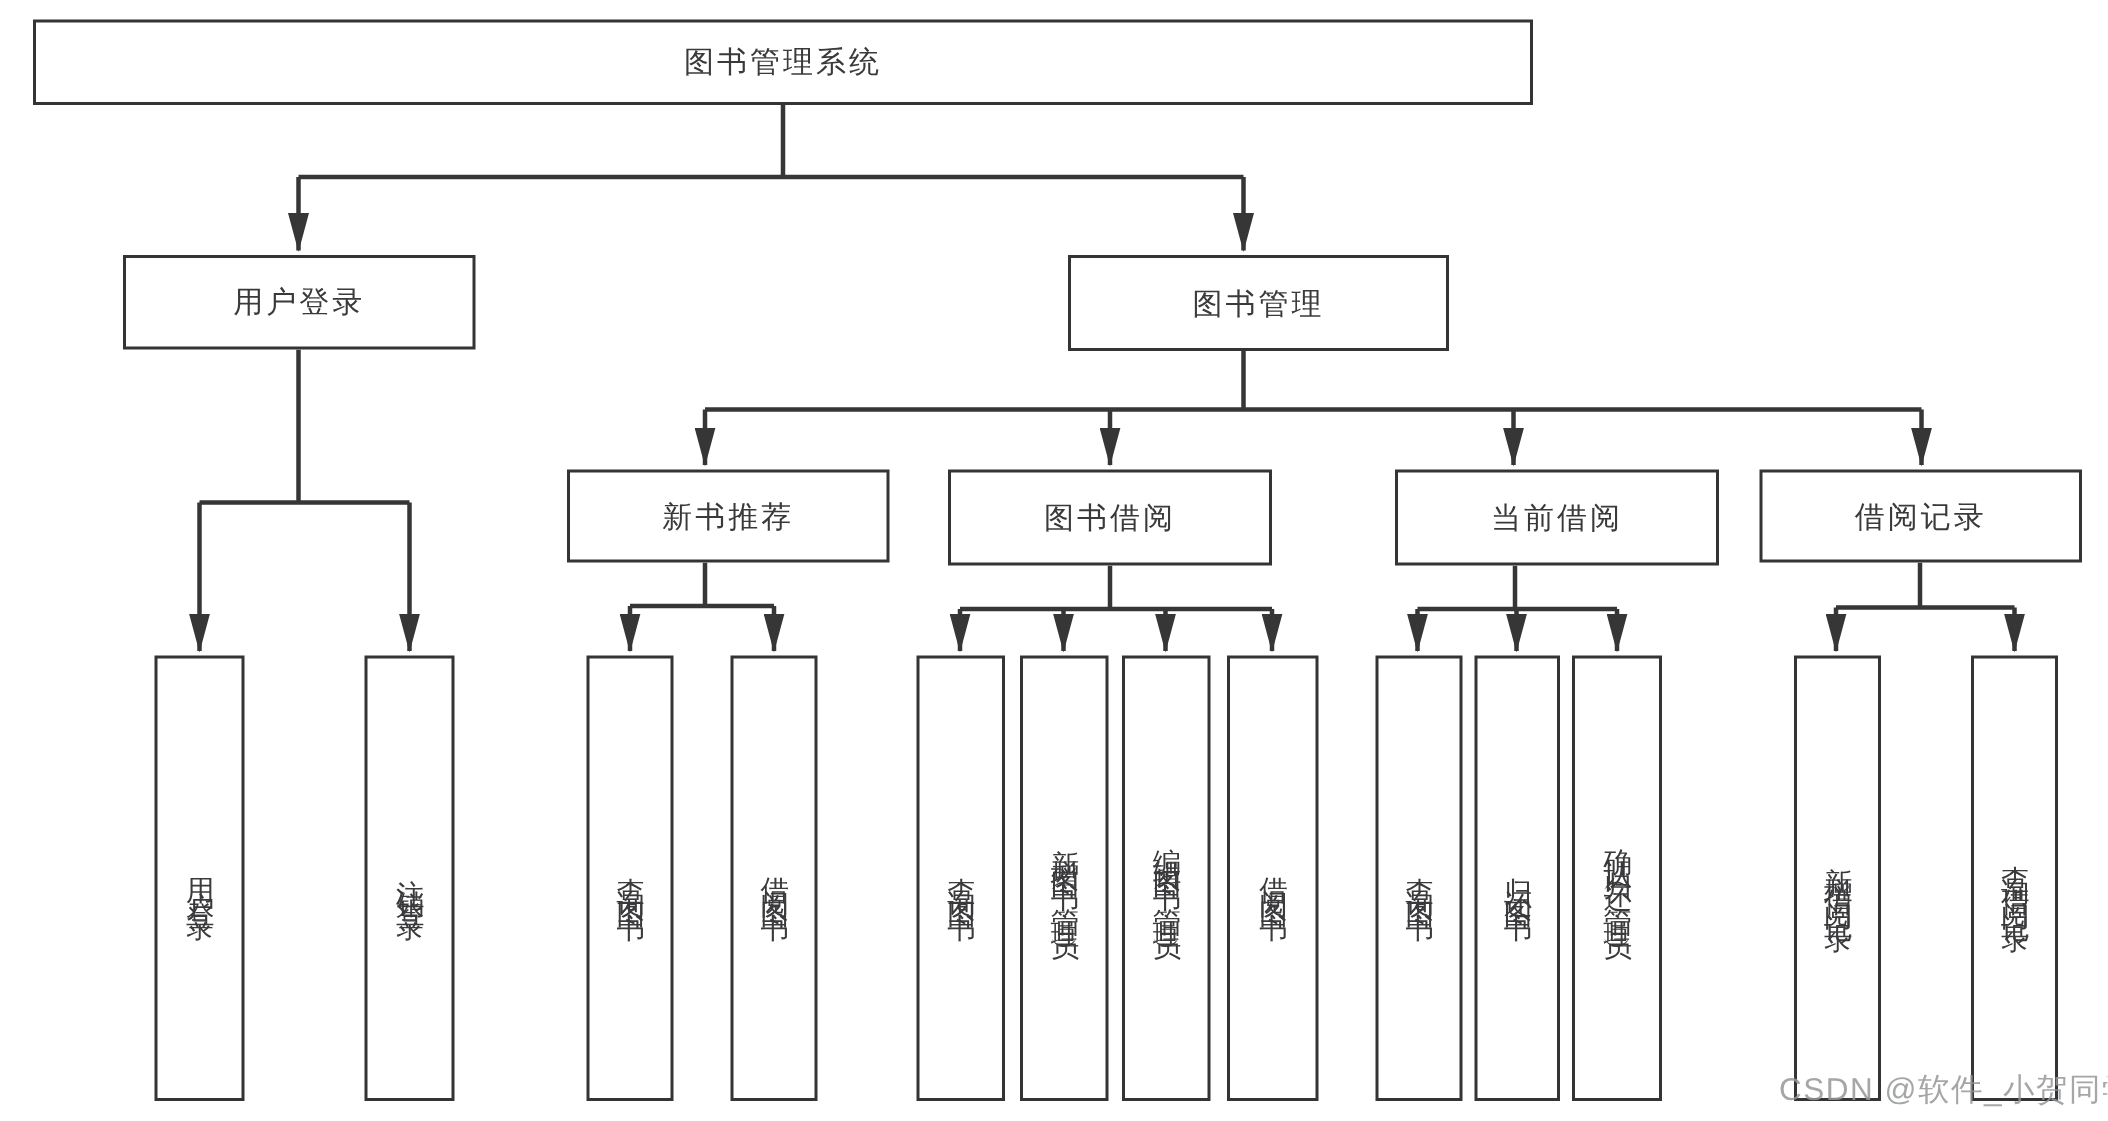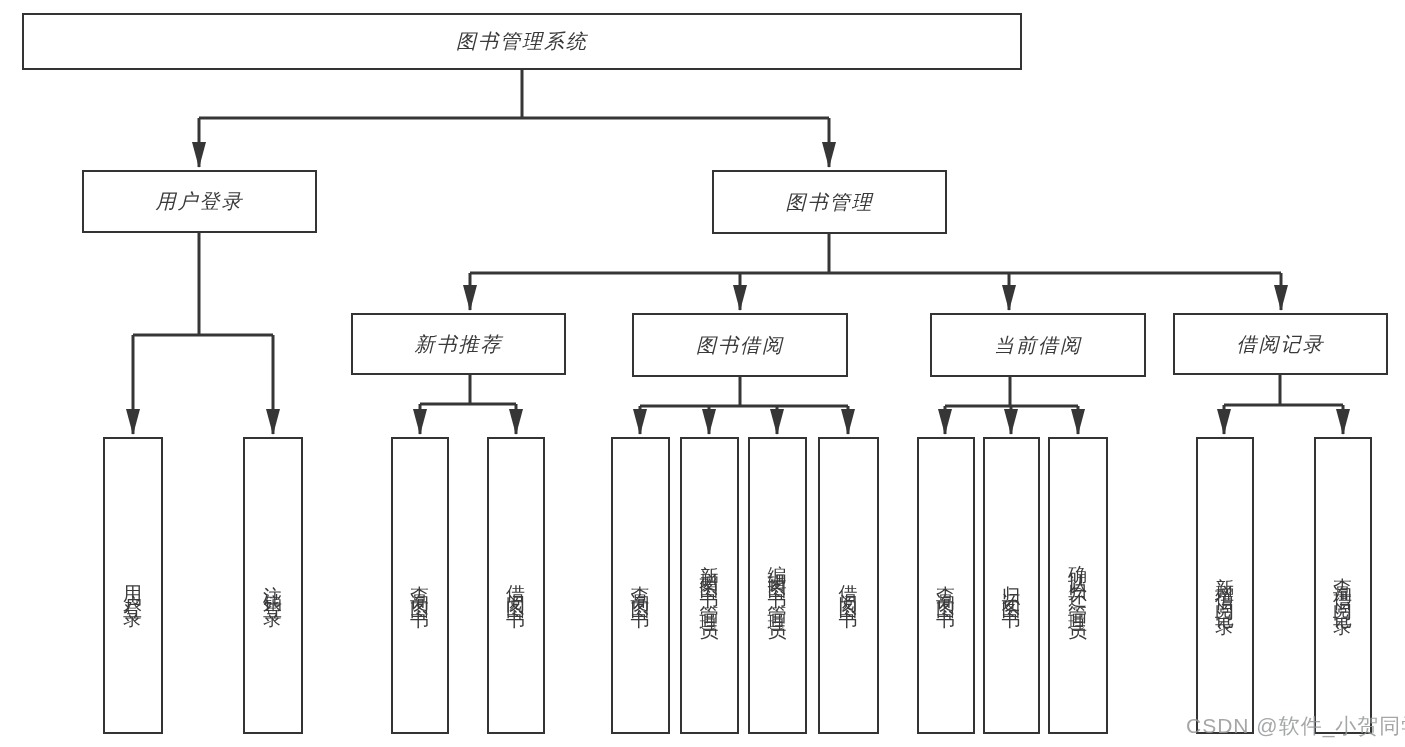--- a/index.html
+++ b/index.html
@@ -12,21 +12,21 @@
   }
   #wires{position:absolute;left:0;top:0;width:1405px;height:747px;}
   .node{
     position:absolute;
     background:#ffffff;
     border:2.5px solid #343434;
     box-sizing:border-box;
     display:flex;align-items:center;justify-content:center;
     color:#3a3a3c;
   }
-  .hnode{font-size:20px;letter-spacing:2px;white-space:nowrap;font-style:italic;}
+  .hnode{font-size:20px;letter-spacing:2px;white-space:nowrap;}
   .vnode span{
     writing-mode:vertical-rl;
     text-orientation:mixed;
     font-size:19px;
     line-height:1;
     letter-spacing:8px;
     color:#3a3a3c;
     white-space:nowrap;
   }
   #watermark{
@@ -86,25 +86,25 @@
     <line x1="1343" y1="405" x2="1343" y2="434" stroke="#363636" stroke-width="3" marker-end="url(#arw)"></line>
   </svg>
 
   <div class="node hnode" style="left:22px;top:13px;width:1000px;height:57px">
     <span>图书管理系统</span>
   </div>
 
   <div class="node hnode" style="left:82px;top:170px;width:235px;height:63px">
     <span>用户登录</span>
   </div>
-  <div class="node hnode" style="left:712px;top:170px;width:235px;height:64px">
+  <div class="node hnode" style="left:712px;top:170px;width:254px;height:64px">
     <span>图书管理</span>
   </div>
 
-  <div class="node hnode" style="left:351px;top:313px;width:215px;height:62px">
+  <div class="node hnode" style="left:378px;top:313px;width:215px;height:62px">
     <span>新书推荐</span>
   </div>
   <div class="node hnode" style="left:632px;top:313px;width:216px;height:64px">
     <span>图书借阅</span>
   </div>
   <div class="node hnode" style="left:930px;top:313px;width:216px;height:64px">
     <span>当前借阅</span>
   </div>
   <div class="node hnode" style="left:1173px;top:313px;width:215px;height:62px">
     <span>借阅记录</span>

